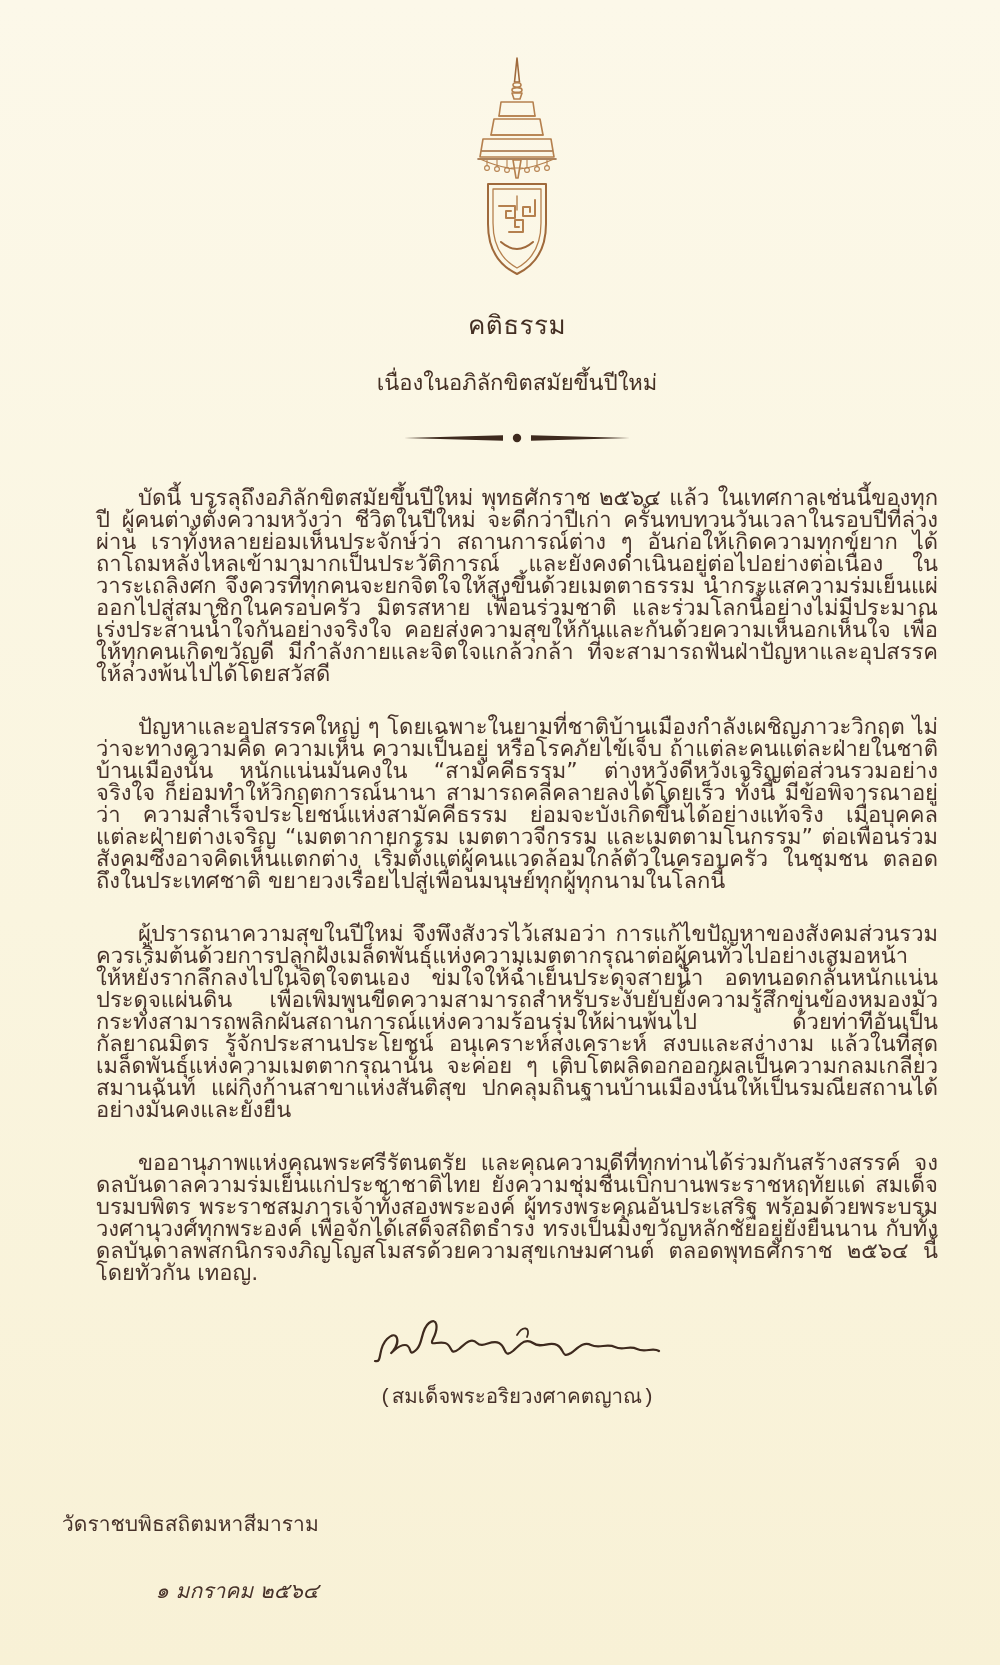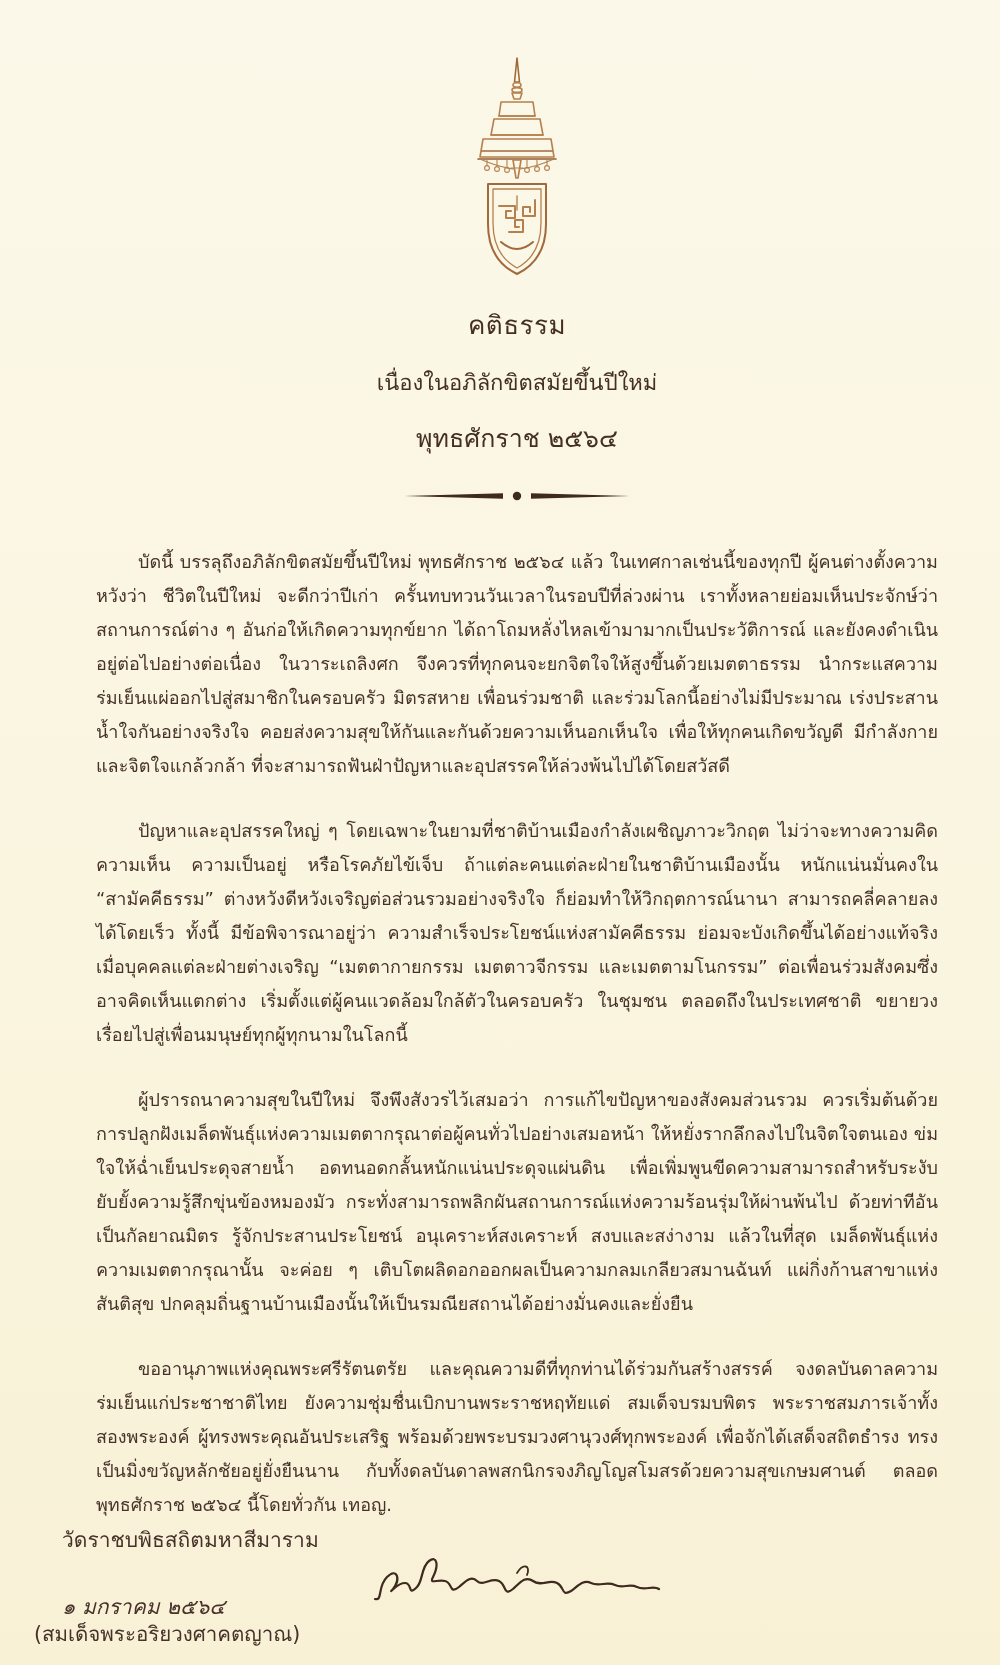--- a/index.html
+++ b/index.html
@@ -44,40 +44,42 @@
   .divider {
     margin: 30px auto 0 auto;
     width: 230px;
     text-align: center;
   }
   .body-text {
     margin: 38px 62px 0 62px;
   }
   .body-text p {
     margin: 0 0 31px 0;
-    font-size: 18px;
-    line-height: 34px;
+    font-size: 22px;
+    line-height: 22px;
     text-align: justify;
     text-indent: 42px;
     color: #47322a;
   }
   .sig-block {
     margin-top: 10px;
+    text-align: center;
+    font-family: Liberation Mono, monospace;
   }
   .sig-block svg { display: block; margin: 0 auto; }
   .sig-name {
     margin-top: 2px;
     font-size: 20.5px;
     color: #47322a;
   }
   .footer {
     position: absolute;
     left: 62px;
-    bottom: 42px;
-    text-align: left;
+    bottom: 58px;
+    text-align: right;
   }
   .footer .temple-line {
     font-size: 21px;
     color: #47322a;
   }
   .footer .date-line {
     margin-top: 34px;
     font-size: 21px;
     color: #47322a;
     font-style: italic;
@@ -132,21 +134,20 @@
         <path d="M52,176 h14 v-12 h-8 v7 h4"></path>
         <path d="M44,186 q16,14 32,0" stroke="#A06A3C"></path>
         <path d="M60,140 v14" stroke-width="1.4"></path>
       </g>
     </svg>
   </div>
 
   <div class="title-block">
     <h1 class="doc-title">คติธรรม</h1>
     <h2 class="doc-subtitle">เนื่องในอภิลักขิตสมัยขึ้นปีใหม่</h2>
-    <h2 class="doc-year">พุทธศักราช ๒๕๖๔</h2>
   </div>
 
   <div class="divider">
     <svg width="230" height="14" viewBox="0 0 230 14">
       <polygon points="2,7 101,4.3 101,9.7" fill="#3E2A1E"></polygon>
       <circle cx="115" cy="7" r="4.2" fill="#3E2A1E"></circle>
       <polygon points="129,4.3 228,7 129,9.7" fill="#3E2A1E"></polygon>
     </svg>
   </div>
 

